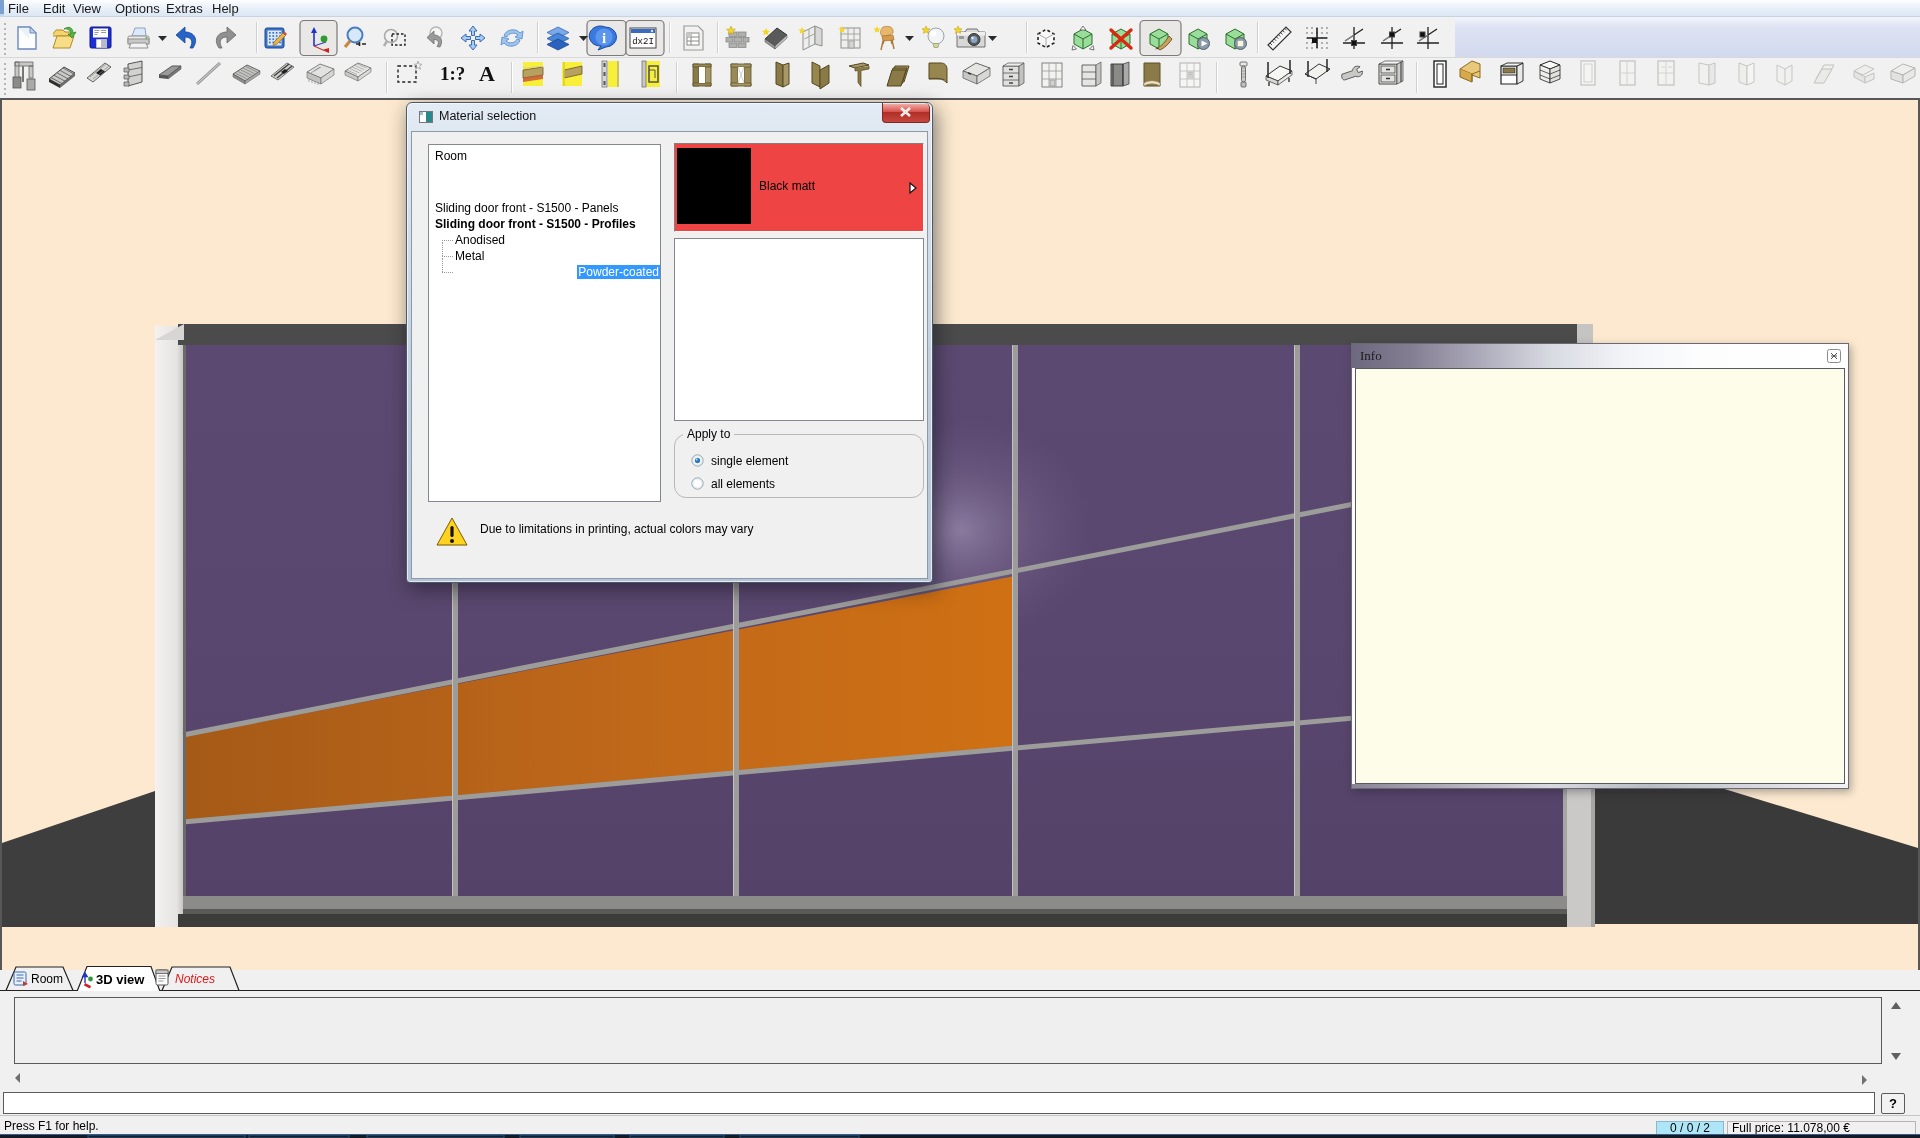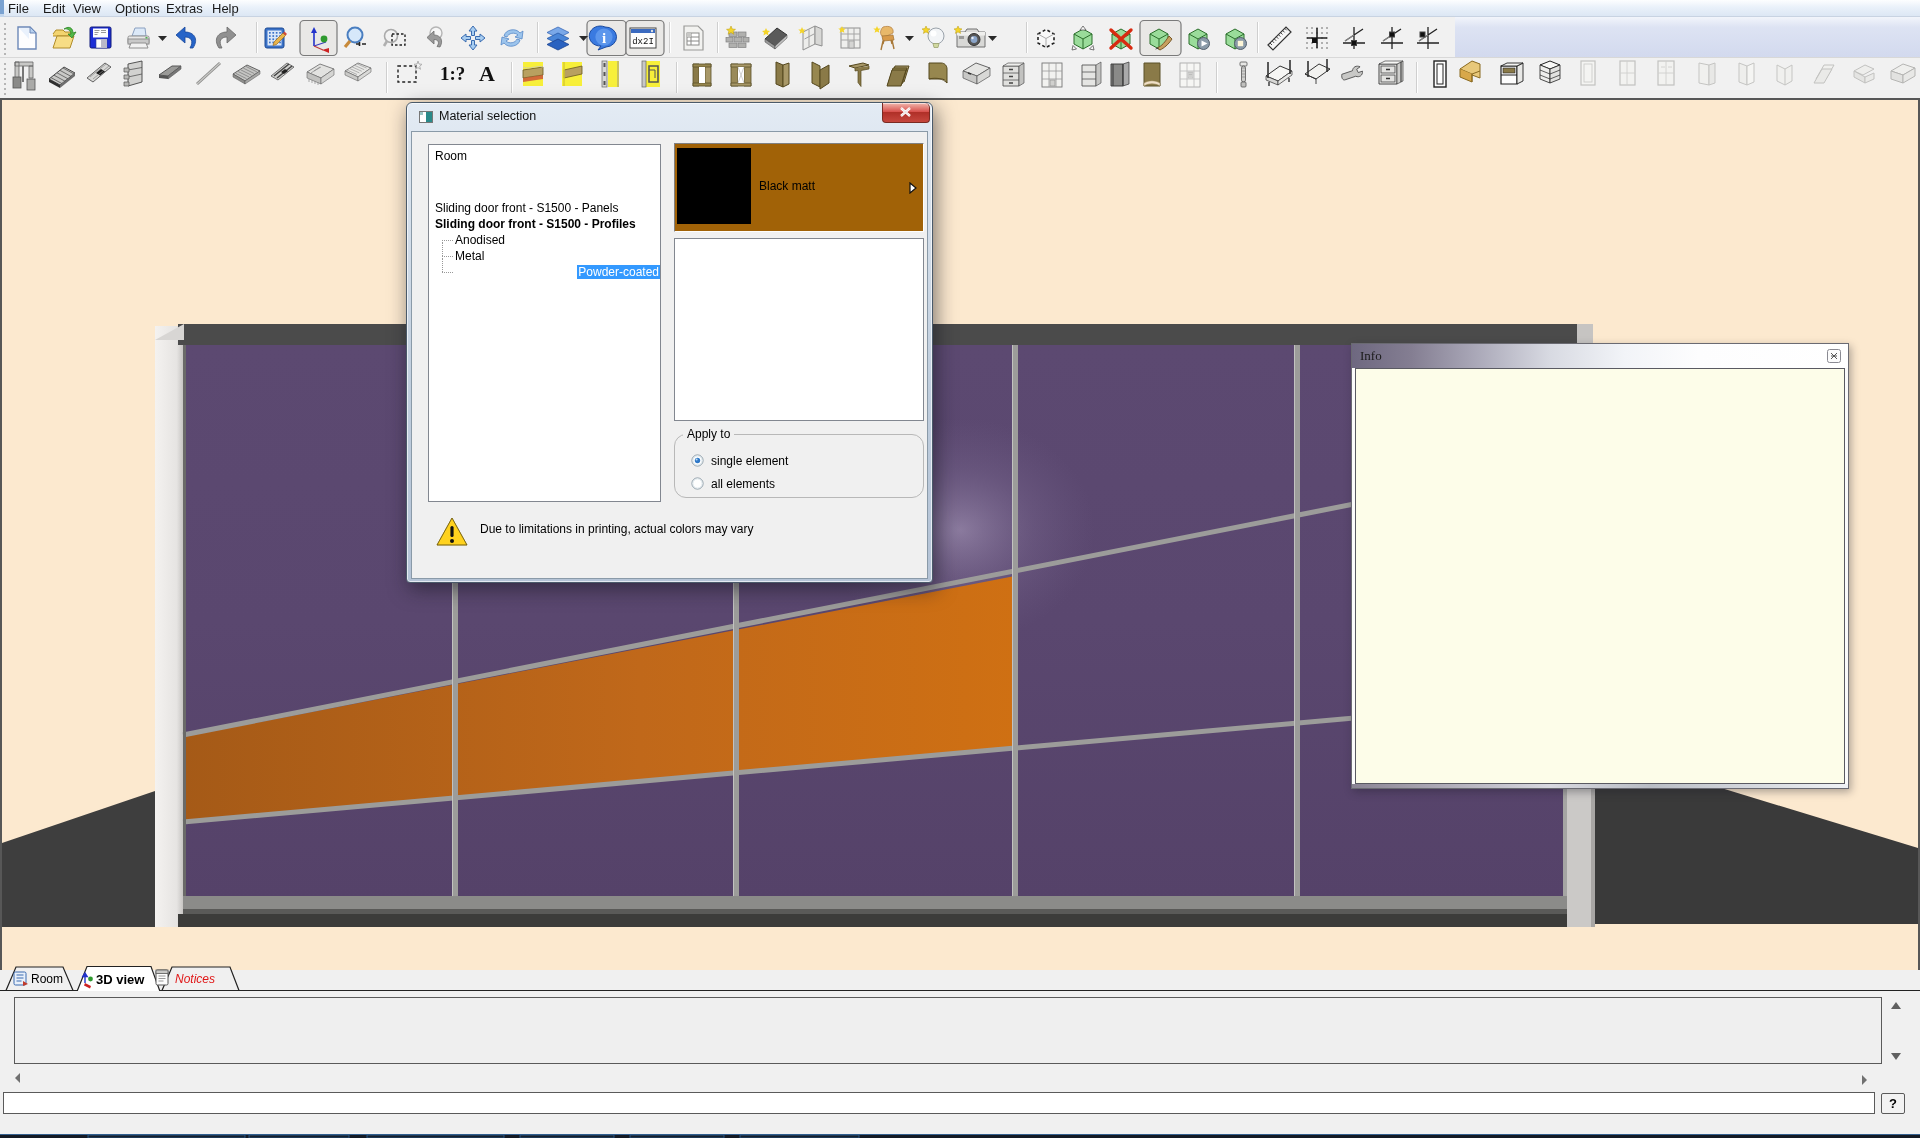--- a/index.html
+++ b/index.html
@@ -682,21 +682,21 @@
 
     <div class="abs" style="left:16px;top:12px;width:233px;height:358px;background:#fff;border:1px solid #828790;font-size:12px;color:#000;">
       <div style="padding:3px 0 0 6px;line-height:16px;">Room</div>
       <div style="padding:0 0 0 6px;line-height:16px;margin-top:36px;">Sliding door front - S1500 - Panels</div>
       <div style="padding:0 12px 0 6px;line-height:16px;font-weight:bold;">Sliding door front - S1500 - Profiles</div>
       <div style="padding:0 0 0 26px;line-height:16px;position:relative;"><span class="abs" style="left:13px;top:8px;width:11px;border-top:1px dotted #999;"></span>Anodised</div>
       <div style="padding:0 0 0 26px;line-height:16px;position:relative;"><span class="abs" style="left:13px;top:-6px;height:14px;border-left:1px dotted #999;"></span><span class="abs" style="left:13px;top:8px;width:11px;border-top:1px dotted #999;"></span>Metal</div>
       <div style="padding:0 0 0 8px;line-height:16px;position:relative;text-align:right;"><span class="abs" style="left:13px;top:-6px;height:14px;border-left:1px dotted #999;"></span><span class="abs" style="left:13px;top:8px;width:11px;border-top:1px dotted #999;"></span><span style="background:#3399ff;color:#fff;padding:0 1px;">Powder-coated</span></div>
     </div>
 
-    <div class="abs" style="left:262px;top:11px;width:250px;height:89px;background:#a16207;border:1px solid #999;border-top-color:#808080;border-left-color:#808080;border-bottom-color:#fdfdfd;border-right-color:#fdfdfd;">
+    <div class="abs" style="left:262px;top:11px;width:250px;height:89px;background:#ef4444;border:1px solid #999;border-top-color:#808080;border-left-color:#808080;border-bottom-color:#fdfdfd;border-right-color:#fdfdfd;">
       <div class="abs" style="left:2px;top:4px;width:74px;height:76px;background:#000;"></div>
       <div class="abs" style="left:84px;top:35px;font-size:12px;color:#000;">Black matt</div>
       <svg class="abs" style="right:6px;top:38px" width="8" height="12">
             <path d="M1 1 L7 6 L1 11 z" fill="#fff" stroke="#111" stroke-width="1.2"></path>
           </svg>
     </div>
 
     <div class="abs" style="left:262px;top:106px;width:250px;height:183px;background:#fff;border:1px solid #828790;"></div>
 
     <div class="abs" style="left:262px;top:302px;width:250px;height:64px;border:1px solid #b8b8b8;border-radius:12px;">
@@ -773,20 +773,25 @@
       <path d="M8 60 L13 53 L3 53 z" fill="#606060"></path>
     </svg>
 <svg class="abs" style="left:12px;top:1072px" width="12" height="12">
       <path d="M8 1 L3 6 L8 11 z" fill="#707070"></path>
     </svg>
 <svg class="abs" style="left:1858px;top:1074px" width="12" height="12">
       <path d="M4 1 L9 6 L4 11 z" fill="#707070"></path>
     </svg>
 <div class="abs" style="left:3px;top:1092px;width:1872px;height:22px;background:#fff;border:1px solid #5a5a5a;"></div>
 <div class="abs" style="left:1881px;top:1093px;width:24px;height:21px;background:#f2f2f2;border:1px solid #5a5a5a;border-radius:2px;text-align:center;font-size:13px;font-weight:bold;line-height:19px;">?</div>
+<div class="abs" style="left:0;top:1115px;width:1920px;height:19px;background:#f0f0f0;border-top:1px solid #c5c5c5;">
+  <span class="abs" style="left:4px;top:3px;font-size:12px;color:#000;">Press F1 for help.</span>
+  <div class="abs" style="left:1656px;top:5px;width:68px;height:14px;background:#aee6f8;border:1px solid #8ab8cc;text-align:center;font-size:12px;line-height:13px;">0 / 0 / 2</div>
+  <div class="abs" style="left:1727px;top:5px;width:189px;height:14px;background:#f0f0f0;border:1px solid #b5b5b5;font-size:12px;line-height:13px;padding-left:4px;">Full price: 11.078,00 €</div>
+</div>
 <div class="abs" style="left:0;top:1134px;width:1920px;height:4px;background:#141a24;">
   <div class="abs" style="left:0;top:0;width:1920px;height:1px;background:#35608e;"></div>
   <svg class="abs" style="left:0;top:0" width="1920" height="4">
 <rect x="88" y="1" width="157" height="3" fill="#16202c" stroke="#2e5f92" stroke-width="0.8"></rect>
         <rect x="249" y="1" width="100" height="3" fill="#16202c" stroke="#2e5f92" stroke-width="0.8"></rect>
         <rect x="367" y="1" width="137" height="3" fill="#16202c" stroke="#2e5f92" stroke-width="0.8"></rect>
         <rect x="520" y="1" width="94" height="3" fill="#16202c" stroke="#2e5f92" stroke-width="0.8"></rect>
         <rect x="630" y="1" width="94" height="3" fill="#16202c" stroke="#2e5f92" stroke-width="0.8"></rect>
         <rect x="740" y="1" width="119" height="3" fill="#16202c" stroke="#2e5f92" stroke-width="0.8"></rect>
   </svg>

